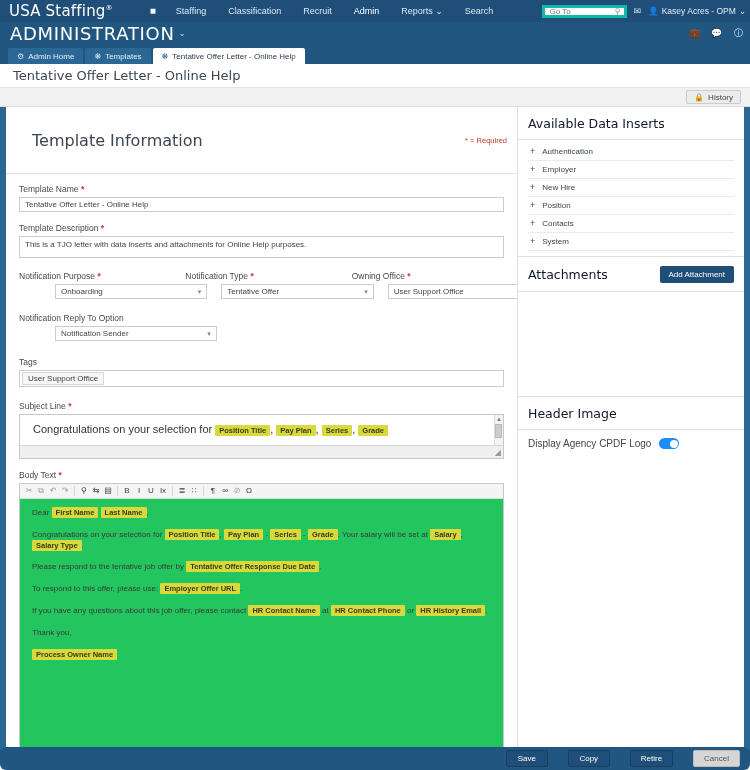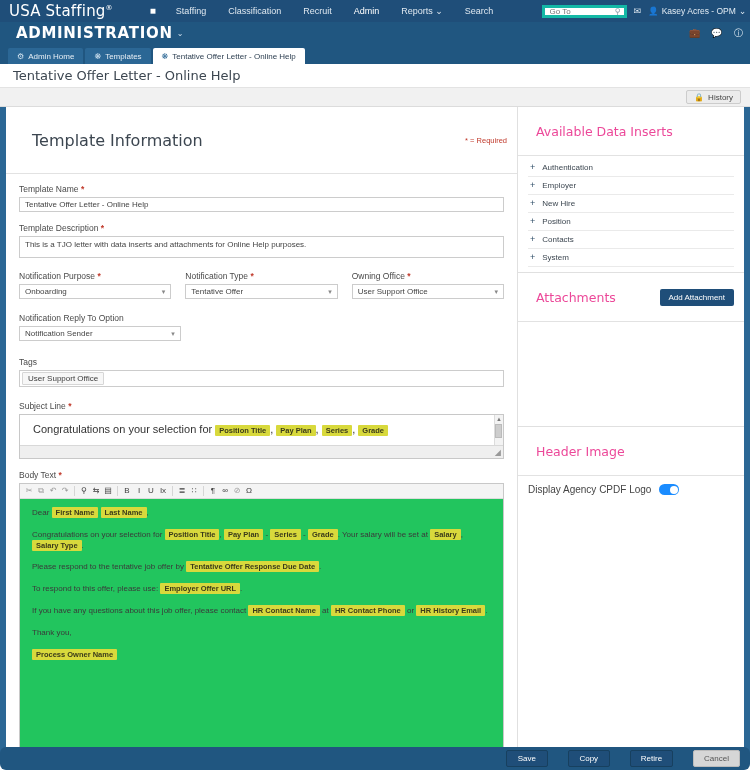--- a/index.html
+++ b/index.html
@@ -49,22 +49,22 @@
   .goto-box .mag { position:absolute; right:3px; font-size:8px; color:#8899a8; }
   .icon-w { color:#e3ecf4; font-size:9px; line-height:1; }
   .userbox { display:flex; align-items:center; gap:3px; color:#e3ecf4; font-size:8.5px; }
 
   
   .adminbar {
     height:22px; background:#205680;
     display:flex; align-items:center; position:relative;
   }
   .adminbar .title {
-    color:#fff; font-size:15px; letter-spacing:.7px;
-    padding-left:16px; font-family:"DejaVu Sans", sans-serif; font-weight:700;
+    color:#fff; font-size:18px; letter-spacing:.7px;
+    padding-left:10px; font-family:"DejaVu Sans", sans-serif; font-weight:400;
   }
   .adminbar .caret { color:#cfe0ee; font-size:8px; margin-left:4px; }
   .adminbar-right { position:absolute; right:7px; display:flex; gap:11px; align-items:center; }
   .adminbar-right span { color:#e7f0f7; font-size:9px; }
 
   
   .tabstrip {
     height:20px; background:#205680;
     display:flex; align-items:flex-end; padding-left:8px; gap:2px;
   }
@@ -131,21 +131,21 @@
     font-family:"Liberation Sans", sans-serif; outline:none;
   }
   textarea.ta {
     width:100%; height:22px; border:1px solid #ccc; background:#fff;
     font-size:8px; color:#444; padding:3px 5px; resize:none;
     font-family:"Liberation Sans", sans-serif; outline:none; line-height:1.3;
   }
   .sel {
     position:relative; width:100%; height:15px;
     border:1px solid #ccc; background:#fff;
-    font-size:8px; color:#444; display:flex; align-items:center; padding:0 5px;
+    font-size:8px; color:#444; display:flex; align-items:center; padding:0 5px;margin-left:36px;
   }
   .sel .arr { position:absolute; right:5px; font-size:7px; color:#888; }
 
   .row3 { display:flex; gap:14px; }
   .row3 > div { flex:1 1 0; }
   .row1of3 { width:33.33%; }
 
   
   .tagbox {
     width:100%; min-height:15px; border:1px solid #ccc; background:#fff;
@@ -196,21 +196,21 @@
     white-space:nowrap;
   }
   .editfoot { height:11px; background:#efefef; border-top:1px solid #e0e0e0; position:relative; }
 
   
   .rp-head {
     display:flex; align-items:center; justify-content:space-between;
     padding:9px 10px 8px 10px; border-bottom:1px solid #e2e2e2;
   }
   .rp-head h2 {
-    margin:8px; font-size:12.5px; font-weight:400; color:#ec4899;
+    margin:0; font-size:12.5px; font-weight:400; color:#0f172a;
     font-family:"DejaVu Sans", sans-serif;
   }
   .di-list { padding:3px 10px 5px 10px; }
   .di-item {
     display:flex; align-items:center; gap:7px;
     font-size:8px; color:#3c4650;
     padding:4px 2px; border-bottom:1px solid #eaeaea;
   }
   .di-item .plus { color:#33516b; font-size:9px; line-height:1; }
   .btn-primary {

